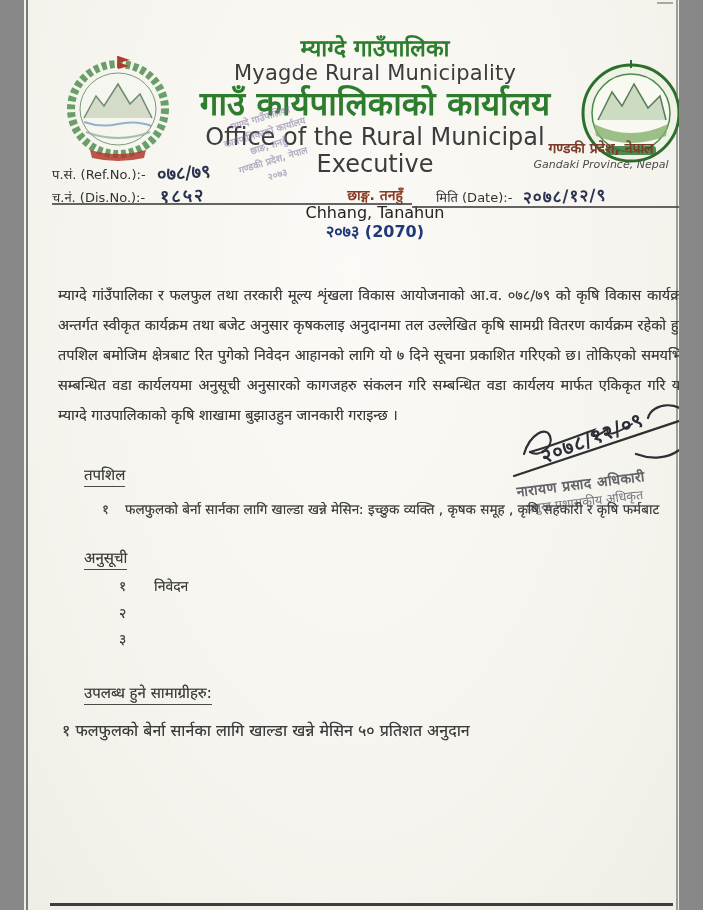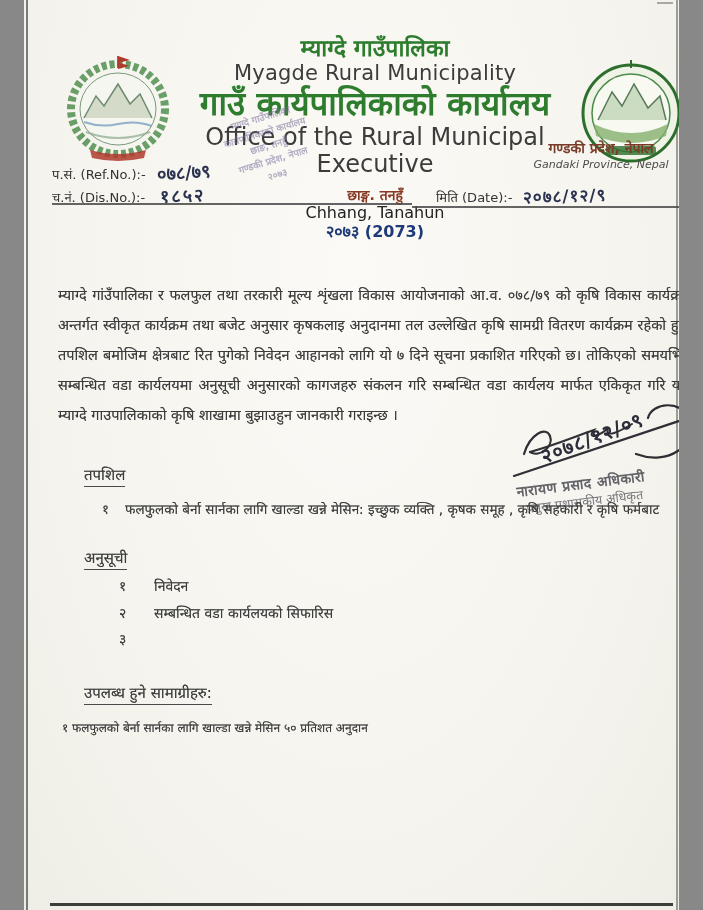--- a/index.html
+++ b/index.html
@@ -70,21 +70,21 @@
   .tapasil-item{left:78px;top:500px;width:610px;font-size:13.5px;white-space:nowrap;
     text-shadow:0 0 .5px rgba(60,60,60,.5);}
   .tapasil-item .num{margin-right:16px;}
 
   .anusuchi-head{left:60px;top:547px;}
   .anu-item{font-size:14px;text-shadow:0 0 .5px rgba(60,60,60,.5);}
   .anu-num{left:95px;width:20px;}
   .anu-text{left:130px;width:480px;}
 
   .upal-head{left:60px;top:682px;}
-  .upal-item{left:38px;top:719px;font-size:12px;text-shadow:0 0 .5px rgba(60,60,60,.5);text-align:right;}
+  .upal-item{left:38px;top:719px;font-size:16px;text-shadow:0 0 .5px rgba(60,60,60,.5);text-align:right;}
 </style>
 </head>
 <body>
 
 <div class="page">
 
   <div class="abs edge-left"></div>
   <div class="abs edge-right"></div>
   <div class="abs edge-bottom"></div>
   <div class="abs edge-topright"></div>
@@ -110,21 +110,21 @@
     <rect x="34" y="88" width="50" height="9" rx="3" fill="#2d6e2d" opacity=".8"></rect>
   </svg>
 
   <div class="abs head-center">
     <div class="np-sm">म्याग्दे गाउँपालिका</div>
     <div class="en-sm">Myagde Rural Municipality</div>
     <div class="np-lg">गाउँ कार्यपालिकाको कार्यालय</div>
     <div class="en-lg">Office of the Rural Municipal Executive</div>
     <div class="addr-np">छाङ्ग. तनहुँ</div>
     <div class="addr-en">Chhang, Tanahun</div>
-    <div class="year">२०७३ (2073)</div>
+    <div class="year">२०७३ (2070)</div>
   </div>
 
   <div class="abs stamp">
     <div>म्याग्दे गाउँपालिका</div>
     <div>कार्यपालिकाको कार्यालय</div>
     <div>छाङ, तनहुँ</div>
     <div>गण्डकी प्रदेश, नेपाल</div>
     <div>२०७३</div>
   </div>
 
@@ -169,21 +169,20 @@
   <div class="abs tapasil-item">
     <span class="num">१</span><span>फलफुलको बेर्ना सार्नका लागि खाल्डा खन्ने मेसिन: इच्छुक व्यक्ति , कृषक समूह , कृषि सहकारी र कृषि फर्मबाट</span>
   </div>
 
   <div class="abs sec-head anusuchi-head">
     <span>अनुसूची</span>
   </div>
   <div class="abs anu-item anu-num" style="top:576px;">१</div>
   <div class="abs anu-item anu-text" style="top:576px;">निवेदन</div>
   <div class="abs anu-item anu-num" style="top:603px;">२</div>
-  <div class="abs anu-item anu-text" style="top:603px;">सम्बन्धित वडा कार्यलयको सिफारिस</div>
   <div class="abs anu-item anu-num" style="top:629px;">३</div>
 
   <div class="abs sec-head upal-head">
     <span>उपलब्ध हुने सामाग्रीहरु:</span>
   </div>
   <div class="abs upal-item">१ फलफुलको बेर्ना सार्नका लागि खाल्डा खन्ने मेसिन ५० प्रतिशत अनुदान</div>
 
 </div>
 
 </body></html>

